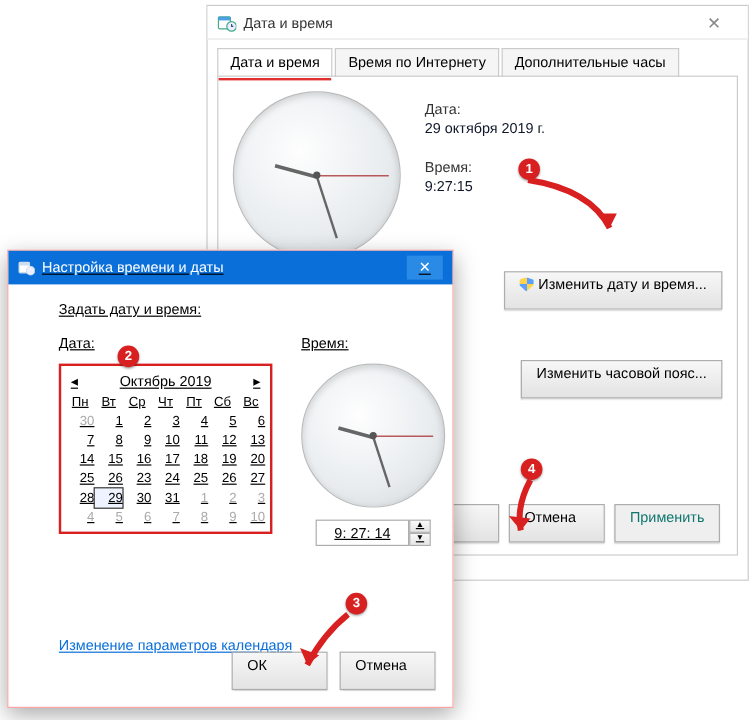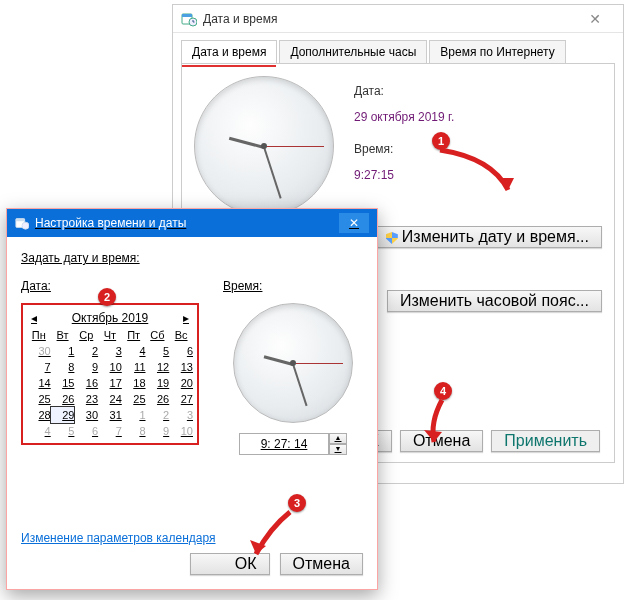--- a/index.html
+++ b/index.html
@@ -28,25 +28,25 @@
     border: 1px solid #bbb; position: relative; box-shadow: inset 0 2px 6px rgba(0,0,0,.15);
   }
   .clock-face .hand { position:absolute; left:50%; top:50%; transform-origin: 0 50%; background:#666; }
   .clock-face .hour { width:36px; height:3px; transform: rotate(195deg); }
   .clock-face .min  { width:54px; height:2px; transform: rotate(72deg); }
   .clock-face .sec  { width:60px; height:1px; background:#a33; transform: rotate(0deg); }
   .clock-face .pin  { position:absolute; left:50%; top:50%; width:6px; height:6px; margin:-3px 0 0 -3px; background:#555; border-radius:50%; }
 
   .dt-labels { font-size: 12px; }
   .dt-labels .lbl { color: #333; margin-top: 8px; }
-  .dt-labels .val { color: #701a75; margin-top: 12px; }
+  .dt-labels .val { color: #0f172a; margin-top: 2px; }
 
   .btn7 {
-    display: inline-block; min-width: 80px; height: 22px; line-height: 20px;
-    font-size: 16px; text-align: right; border: 1px solid #adadad;
+    display: inline-block; min-width: 80px; height: 32px; line-height: 20px;
+    font-size: 12px; text-align: left; border: 1px solid #adadad;
     background: linear-gradient(#f7f7f7,#e3e3e3); padding: 0 12px;
     box-shadow: 0 1px 1px rgba(0,0,0,.15);
   }
   .btn7.disabled { color:#0f766e; background:#efefef; }
   .shield-icon { display:inline-block; width:12px; height:12px; vertical-align:-2px; margin-right:4px;
     background: conic-gradient(#5aa0ff 0 25%, #ffd24a 25% 50%, #5aa0ff 50% 75%, #ffd24a 75% 100%);
     clip-path: polygon(50% 0,100% 18%,100% 55%,50% 100%,0 55%,0 18%);
   }
 
   .bg-section2 { margin-top: 22px; }
@@ -54,36 +54,36 @@
 
   
   .win-fg {
     position: absolute; left: 6px; top: 208px; width: 372px; height: 382px;
     border: 1px solid #fca5a5; background: #fff; box-shadow: 0 6px 18px rgba(0,0,0,.35); text-decoration: underline;
   }
   .win-fg .titlebar { height: 28px; background: #0a6fd8; color: #fff; display:flex; align-items:center; padding: 0 8px; }
   .win-fg .titlebar .icon { width:14px; height:14px; margin-right:6px; }
   .win-fg .titlebar .title { font-size: 12px; flex:1; }
   .win-fg .titlebar .close { width:30px; height:20px; background:#2a8be6; color:#fff; font-size:12px; text-align:center; line-height:20px; }
-  .win-fg .body { padding: 10px 14px; font-size:12px; position:relative; height: calc(100% - 28px); }
+  .win-fg .body { padding: 10px 14px; font-size:12px; position:relative; height: calc(100% - 28px); margin-left: 28px; }
 
   .field-lbl { margin-top: 4px; margin-bottom: 10px; }
   .dual { display:flex; gap: 24px; }
 
   .cal-red { border: 2px solid #d82020; padding: 4px; width: 178px; }
   .cal-head { display:flex; align-items:center; justify-content:space-between; font-size:12px; padding:2px 4px; }
   .cal-grid { width:100%; border-collapse:collapse; font-size:11px; }
   .cal-grid th { font-weight:normal; padding:2px 0; }
   .cal-grid td { text-align:right; padding:2px 0; width:14.28%; }
   .cal-grid td.dim { color:#aaa; }
   .cal-grid td.sel { outline:1px solid #333; background:#eef3ff; }
 
   .clock-small { width:120px; height:120px; }
   .time-spinner { display:flex; margin-top:10px; justify-content:center; }
-  .time-spinner input { width:90px; height:22px; font-size:12px; text-align:center; border:1px solid #adadad; }
+  .time-spinner input { width:78px; height:22px; font-size:12px; text-align:center; border:1px solid #adadad; }
   .time-spinner .steps { width:18px; display:flex; flex-direction:column; }
   .time-spinner .steps .step { height:11px; border:1px solid #adadad; font-size:7px; text-align:center; line-height:8px; background:linear-gradient(#f9f9f9,#e6e6e6); }
 
   .link { color:#0a6fd8; text-decoration:underline; position:absolute; left:14px; bottom:44px; font-size:12px; }
   .fg-buttons { position:absolute; right:14px; bottom:14px; display:flex; gap:10px; }
 
   
   .badge { position:absolute; width:18px; height:18px; border-radius:50%; background:#d82020; color:#fff; font-size:11px; font-weight:bold; text-align:center; line-height:18px; box-shadow:0 1px 2px rgba(0,0,0,.4); }
   .arrow { position:absolute; pointer-events:none; }
   .arrow svg { overflow:visible; }
@@ -104,22 +104,22 @@
           <circle cx="12" cy="11" r="4" fill="#eef" stroke="#4a8"></circle>
           <path d="M12 9v2h1.5" stroke="#358" stroke-width="1" fill="none"></path>
         </svg>
     </span>
     <span class="title">Дата и время</span>
     <span class="close">✕</span>
   </div>
 
   <div class="tabs">
     <div class="tab active">Дата и время</div>
+    <div class="tab">Время по Интернету</div>
     <div class="tab">Дополнительные часы</div>
-    <div class="tab">Время по Интернету</div>
   </div>
 
   <div class="tab-body">
     <div class="clock-wrap">
       <div class="clock-face">
         <div class="hand hour"></div>
           <div class="hand min"></div>
           <div class="hand sec"></div>
           <div class="pin"></div>
       </div>

